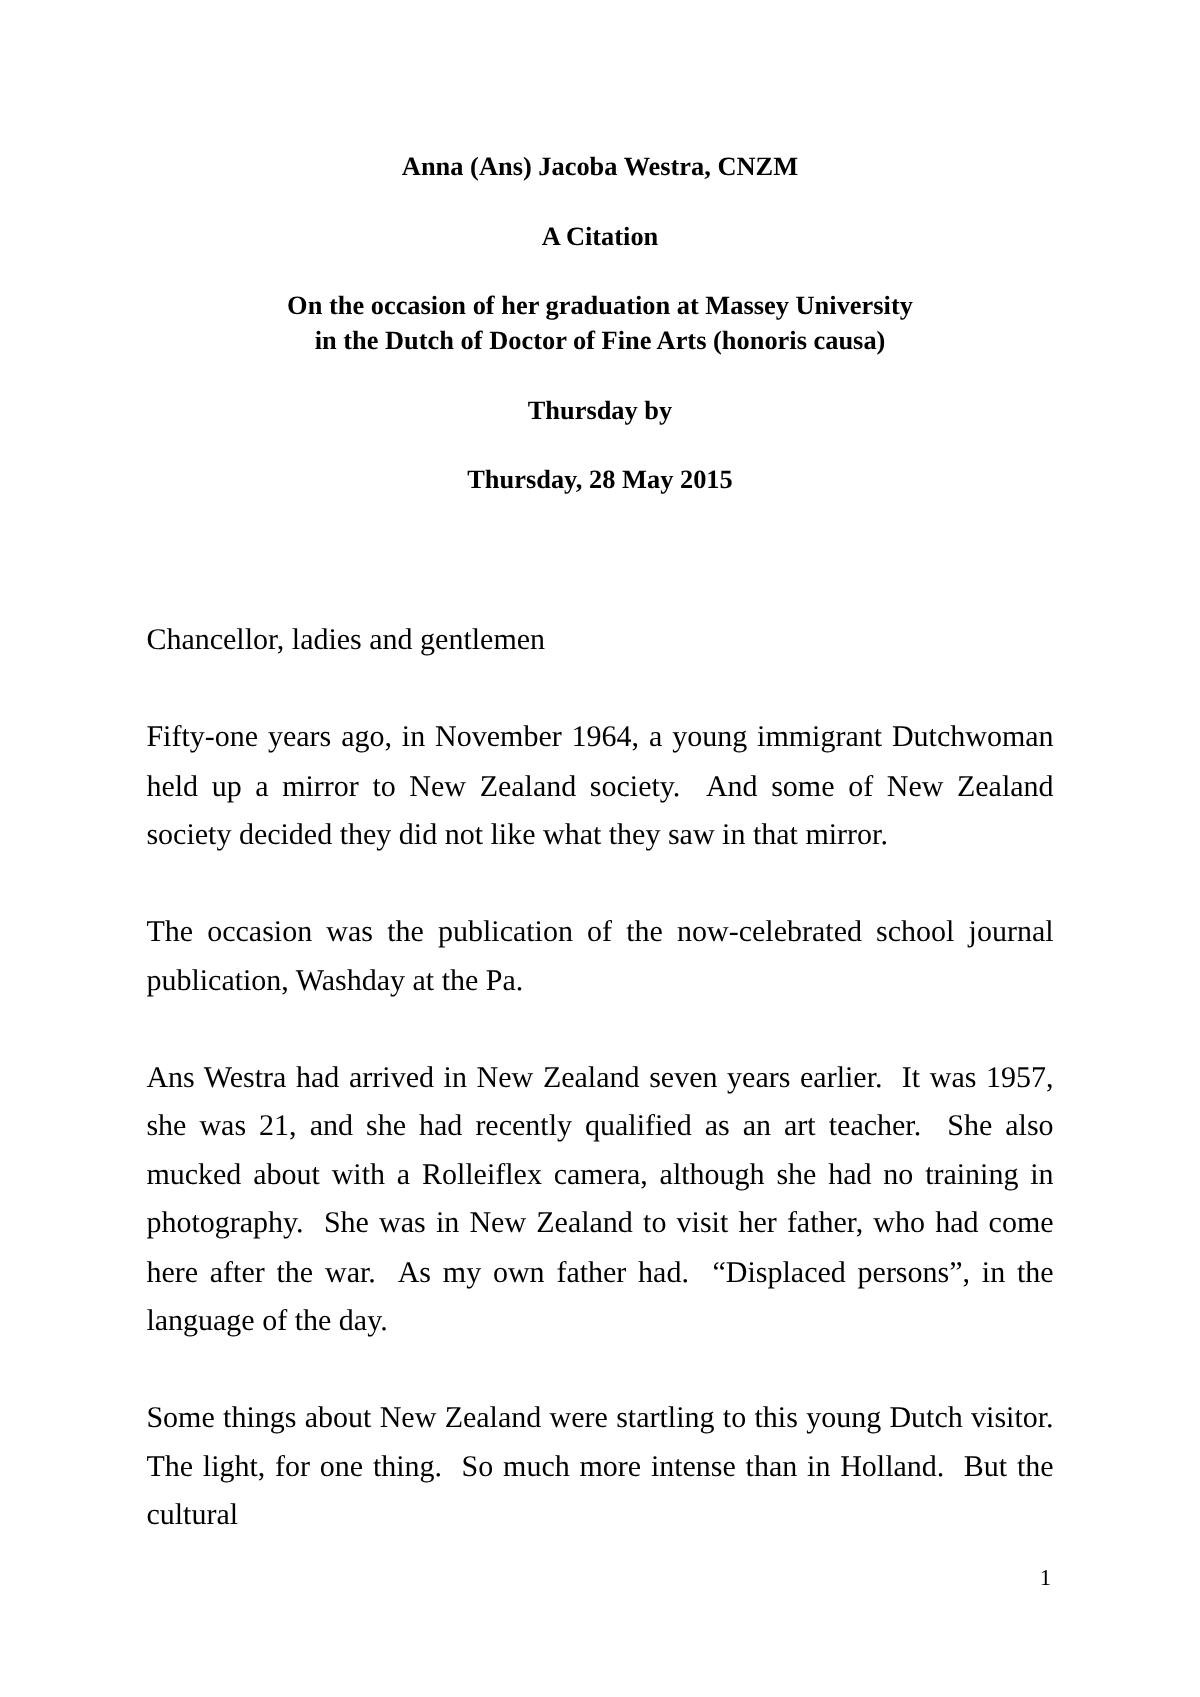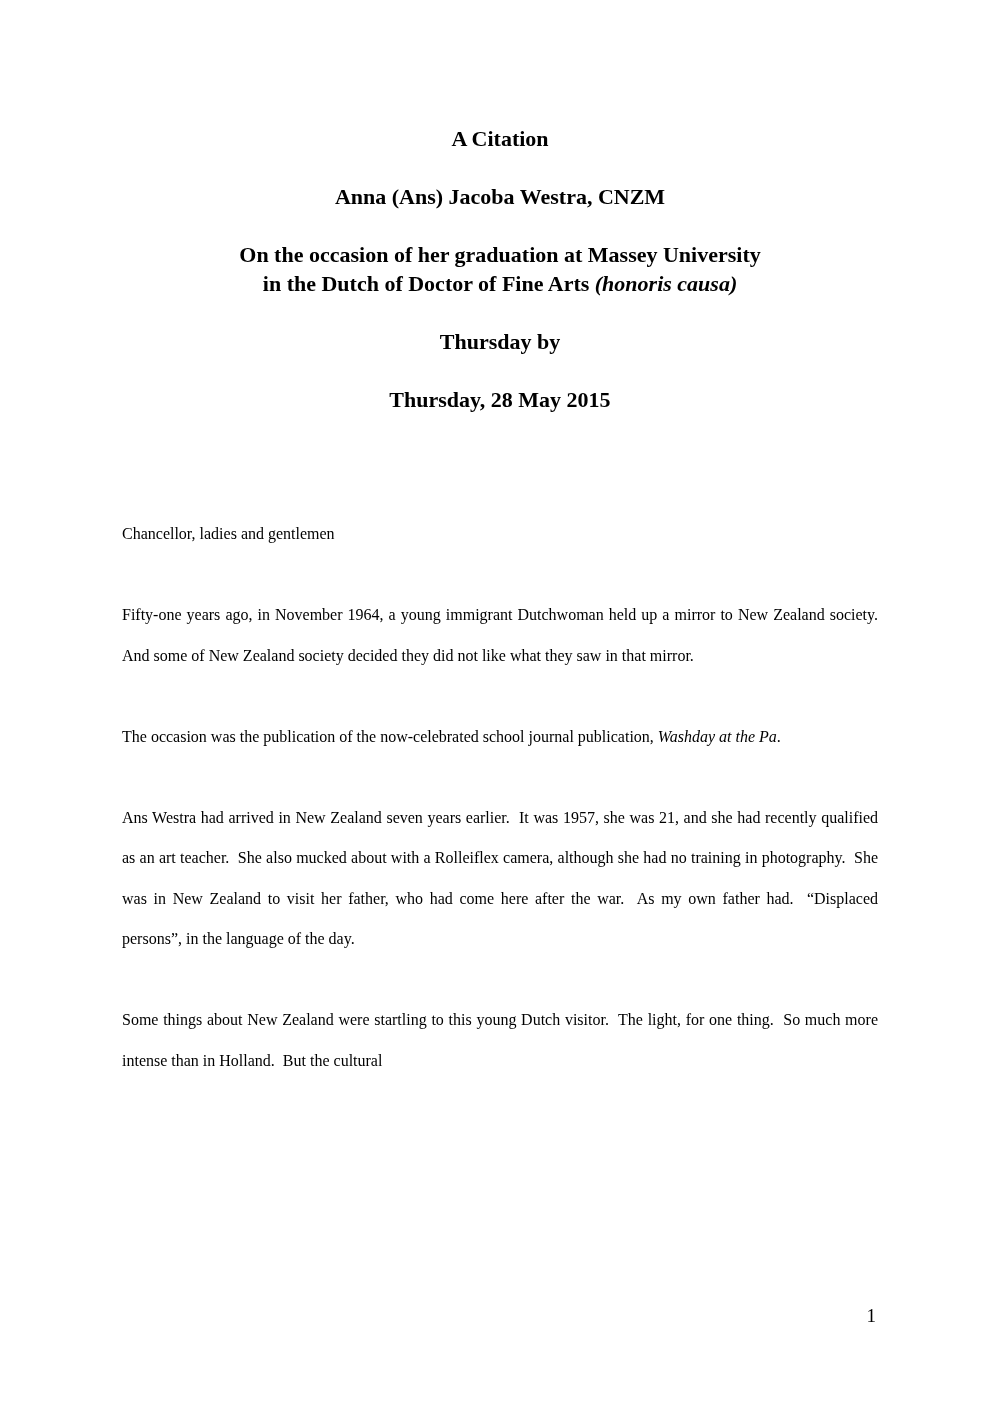--- a/index.html
+++ b/index.html
@@ -26,49 +26,48 @@
     text-align: center;
     font-weight: bold;
     font-size: 22px;
     line-height: 29px;
     margin: 0 0 29px 0;
   }
   .heading:last-of-type {
     margin-bottom: 0;
   }
   .body-text {
-    font-size: 16px;
+    font-size: 25px;
     line-height: 40.5px;
     text-align: justify;
     margin: 40.5px 0 0 0;
     white-space: pre-wrap;
   }
   .salutation {
     text-align: left;
     margin-top: 100px;
   }
   .italic {
-    font-style: italic;
   }
   .page-number {
     position: absolute;
     top: 1303px;
     right: 124px;
     font-size: 19px;
     line-height: 25px;
   }
 </style>
 </head>
 <body>
 
 <div class="page">
 
+  <p class="heading">Anna (Ans) Jacoba Westra, CNZM</p>
+
   <p class="heading">A Citation</p>
-
-  <p class="heading">Anna (Ans) Jacoba Westra, CNZM</p>
 
   <p class="heading"><span>On the occasion of her graduation at Massey University</span><br><span>in the Dutch of Doctor of Fine Arts </span><span class="italic">(honoris causa)</span></p>
 
   <p class="heading">Thursday by</p>
 
 
   <p class="heading">Thursday, 28 May 2015</p>
 
   <p class="body-text salutation">Chancellor, ladies and gentlemen</p>
 

